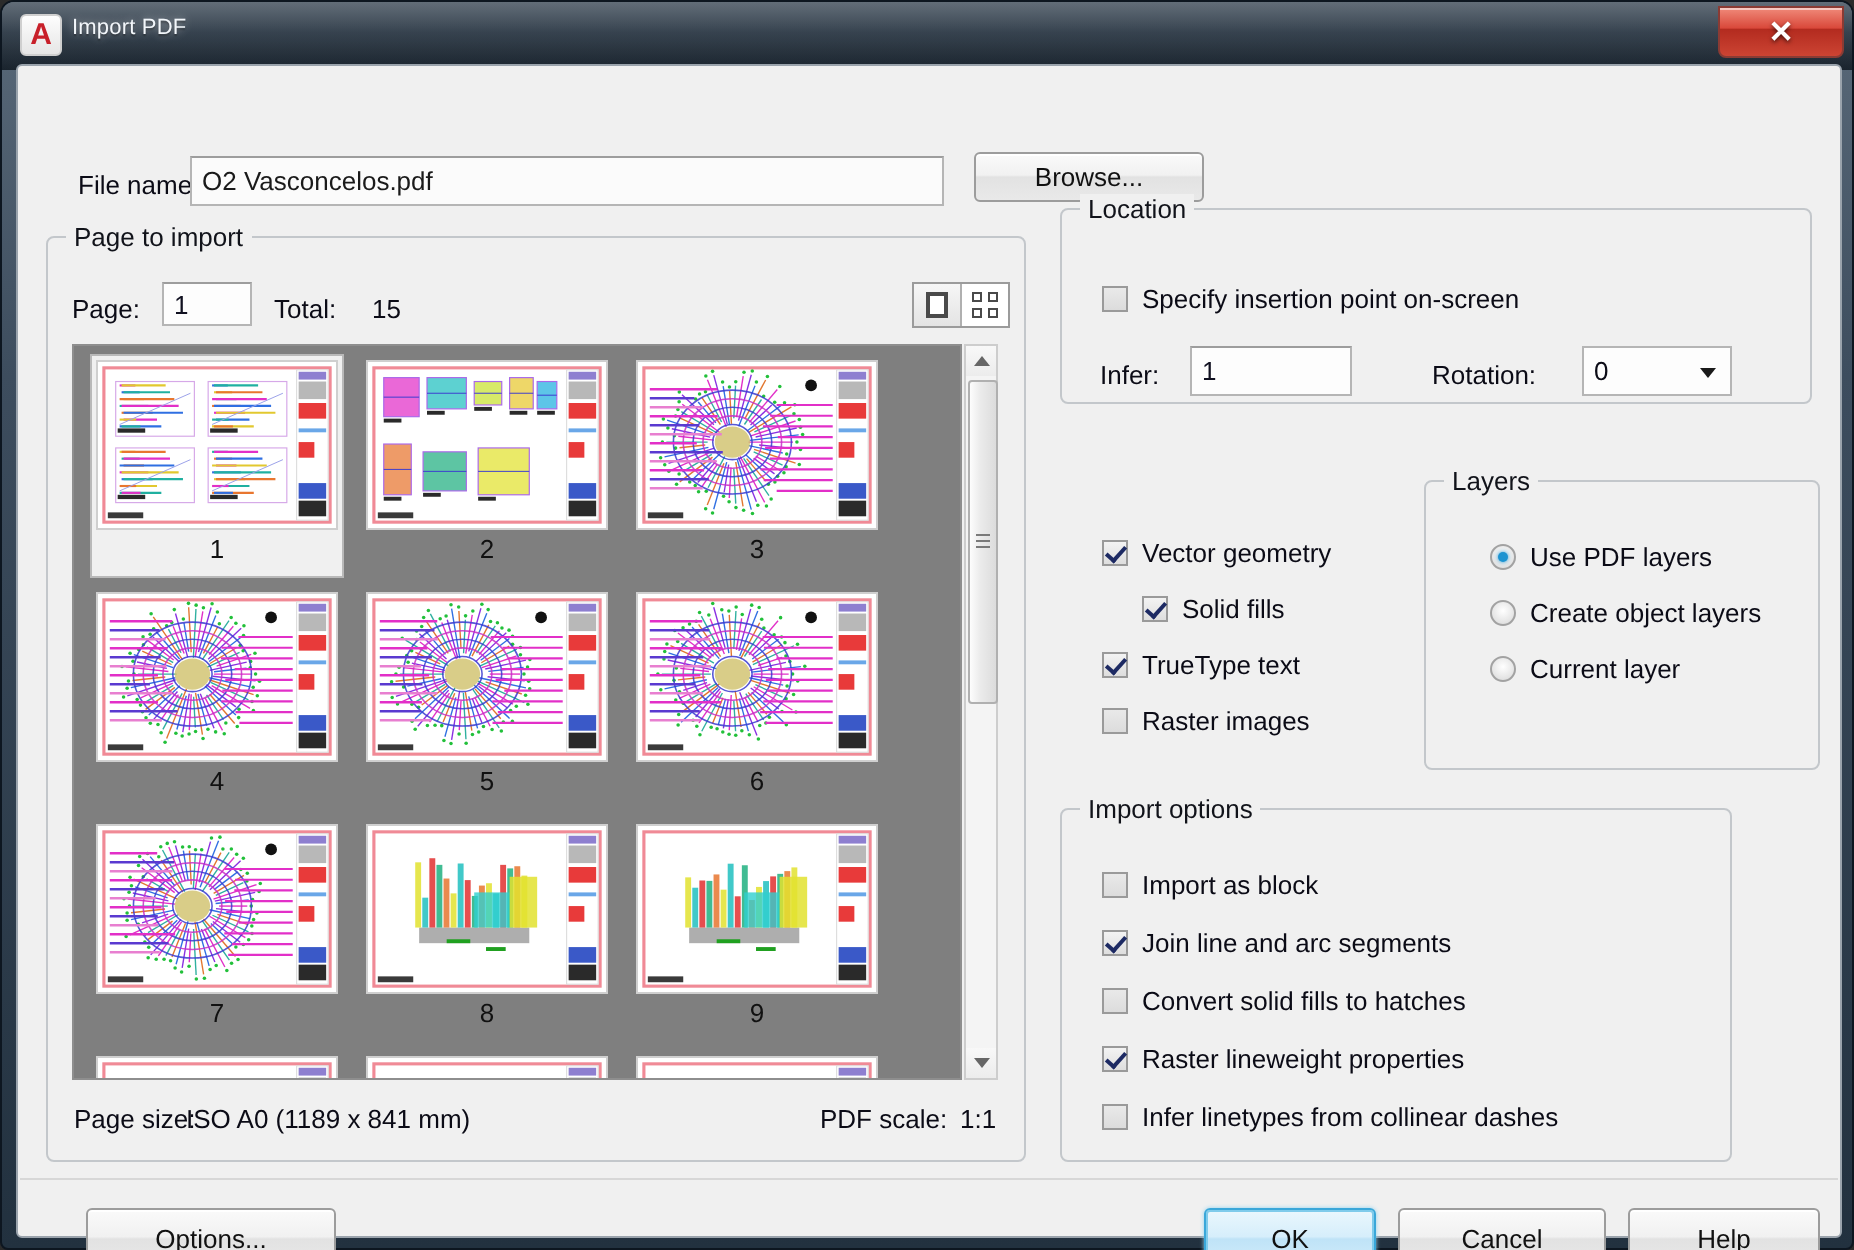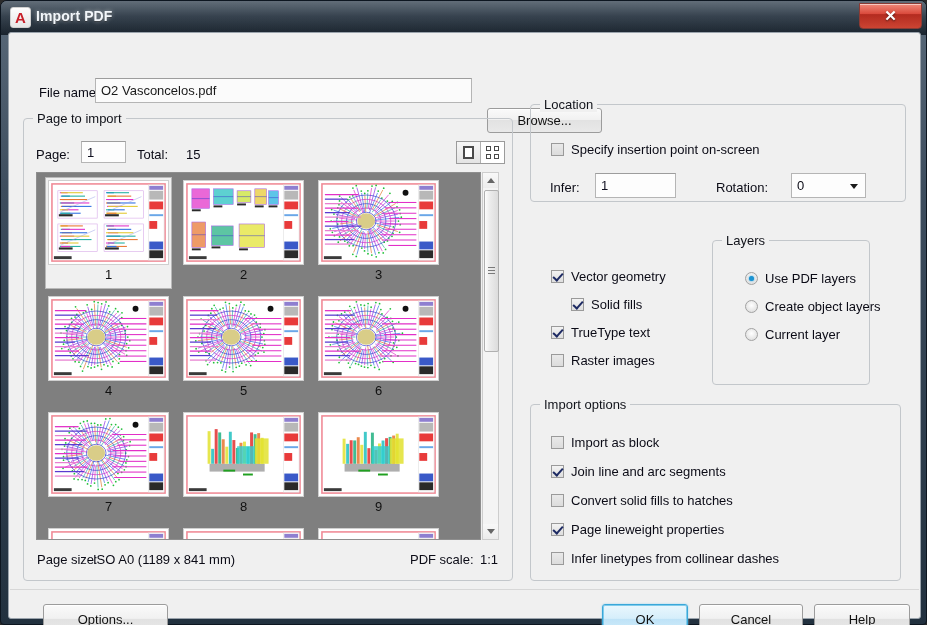--- a/index.html
+++ b/index.html
@@ -49,25 +49,24 @@
     display: flex; align-items: center; justify-content: center;
     font-weight: bold;
     font-size: 15px;
     color: #c8202a;
     line-height: 1;
     font-family: "Liberation Sans", sans-serif;
   }
   .title-text {
     position: absolute;
     left: 35px; top: 7px;
-    font-size: 14px;
+    font-size: 11px;
     color: #f2f6fa;
     text-shadow: 0 0 4px rgba(255,255,255,0.55), 0 1px 1px rgba(0,0,0,0.45);
     letter-spacing: 0.1px;
-    font-weight: bold;
   }
   .close-btn {
     position: absolute;
     right: 4px; top: 2px;
     width: 61px; height: 24px;
     border-radius: 0 0 4px 4px;
     border: 1px solid #8a3b34;
     background:
       linear-gradient(180deg, #f08a7a 0%, #d9483a 42%, #b32b1f 44%, #cc4433 100%);
     box-shadow: inset 0 1px 0 rgba(255,255,255,0.55);
@@ -350,21 +349,21 @@
   <div class="titlebar">
     <div class="title-icon">A</div>
     <div class="title-text">Import PDF</div>
     <div class="close-btn">✕</div>
   </div>
 
   <div class="client">
 
     <div class="lbl" style="left:14px; top:52px;margin-left:16px;">File name:</div>
     <div class="textbox readonly" style="left:86px; top:45px; width:377px; height:25px;">O2 Vasconcelos.pdf</div>
-    <div class="btn" style="left:478px; top:43px; width:115px; height:25px;margin-top:32px;">Browse...</div>
+    <div class="btn" style="left:478px; top:43px; width:115px; height:25px;">Browse...</div>
 
     <div class="group" style="left:14px; top:85px; width:490px; height:463px;">
       <div class="group-title">Page to import</div>
     </div>
 
     <div class="lbl" style="left:27px; top:114px;text-align:right;">Page:</div>
     <div class="textbox" style="left:72px; top:108px; width:45px; height:22px;">1</div>
     <div class="lbl" style="left:128px; top:114px;">Total:</div>
     <div class="lbl" style="left:177px; top:114px;">15</div>
 
@@ -1495,44 +1494,44 @@
         <div class="cb checked" style="left: 542px; top: 237px;"></div>
         <div class="lbl" style="left: 562px; top: 236px;">Vector geometry</div>
         <div class="cb checked" style="left: 562px; top: 265px;"></div>
         <div class="lbl" style="left: 582px; top: 264px;">Solid fills</div>
         <div class="cb checked" style="left: 542px; top: 293px;"></div>
         <div class="lbl" style="left: 562px; top: 292px;">TrueType text</div>
         <div class="cb" style="left: 542px; top: 321px;"></div>
         <div class="lbl" style="left: 562px; top: 320px;">Raster images</div>
       </div>
 
-    <div class="group" style="left:703px; top:207px; width:158px; height:145px;">
+    <div class="group" style="left:703px; top:207px; width:198px; height:145px;">
       <div class="group-title">Layers</div>
     </div>
     <div id="layers-items">
         <div class="rb selected" style="left: 736px; top: 239px;"></div>
         <div class="lbl" style="left: 756px; top: 238px;">Use PDF layers</div>
         <div class="rb" style="left: 736px; top: 267px;"></div>
         <div class="lbl" style="left: 756px; top: 266px; text-align: right;">Create object layers</div>
         <div class="rb" style="left: 736px; top: 295px;"></div>
         <div class="lbl" style="left: 756px; top: 294px;">Current layer</div>
       </div>
 
-    <div class="group" style="left:521px; top:371px; width:371px; height:177px;">
+    <div class="group" style="left:521px; top:371px; width:336px; height:177px;">
       <div class="group-title">Import options</div>
     </div>
     <div id="import-options-items">
         <div class="cb" style="left: 542px; top: 403px;"></div>
         <div class="lbl" style="left: 562px; top: 402px;">Import as block</div>
         <div class="cb checked" style="left: 542px; top: 432px;"></div>
         <div class="lbl" style="left: 562px; top: 431px;">Join line and arc segments</div>
         <div class="cb" style="left: 542px; top: 461px;"></div>
         <div class="lbl" style="left: 562px; top: 460px;">Convert solid fills to hatches</div>
         <div class="cb checked" style="left: 542px; top: 490px;"></div>
-        <div class="lbl" style="left: 562px; top: 489px;">Page lineweight properties</div>
+        <div class="lbl" style="left: 562px; top: 489px;">Raster lineweight properties</div>
         <div class="cb" style="left: 542px; top: 519px;"></div>
         <div class="lbl" style="left: 562px; top: 518px;">Infer linetypes from collinear dashes</div>
       </div>
 
     <div class="divider-bottom" style="left:1px; top:556px; width:909px; height:1px;"></div>
     <div class="btn" style="left:34px; top:571px; width:125px; height:31px;">Options...</div>
     <div class="btn default" style="left:593px; top:571px; width:86px; height:31px;">OK</div>
     <div class="btn" style="left:690px; top:571px; width:104px; height:31px;">Cancel</div>
     <div class="btn" style="left:805px; top:571px; width:96px; height:31px;">Help</div>
 

